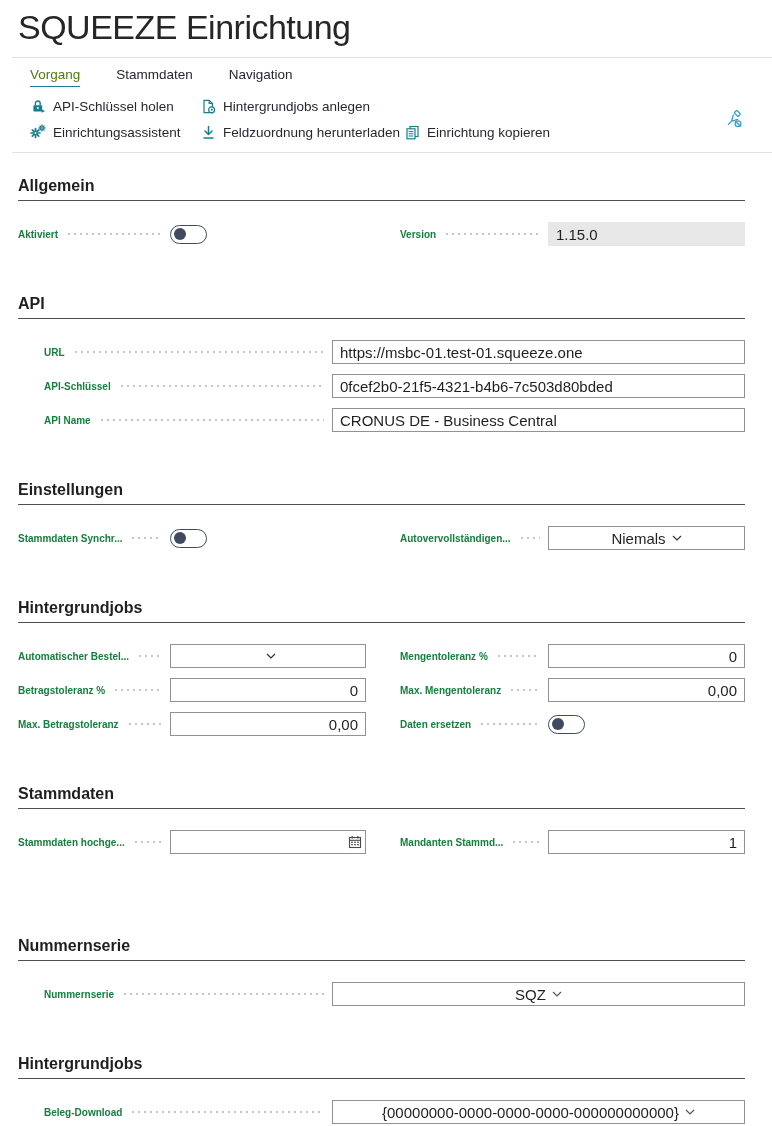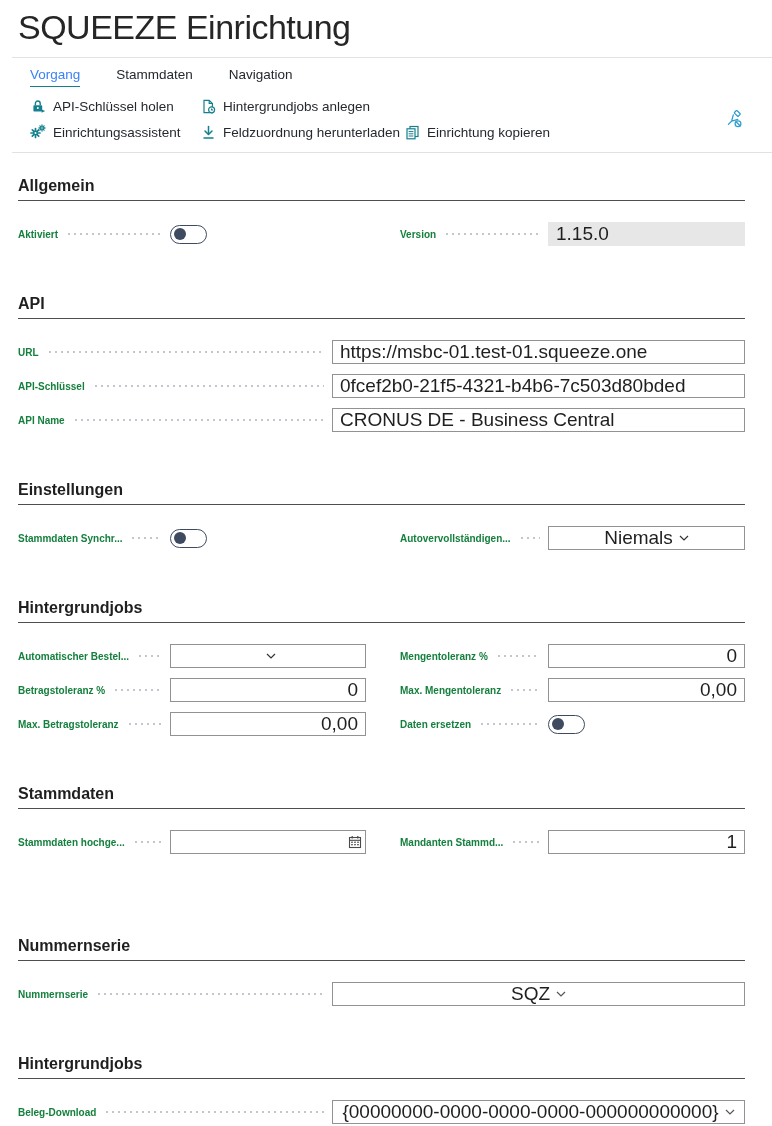--- a/index.html
+++ b/index.html
@@ -28,21 +28,21 @@
 
   
   .tabs { display: flex; gap: 36px; padding: 9px 0 0 12px; }
   .tab {
     font-size: 13.5px;
     color: #24292f;
     padding-bottom: 4px;
     cursor: pointer;
     border-bottom: 1px solid transparent;
   }
-  .tab.active { color: #3b82f6; border-bottom-color: #15808d; }
+  .tab.active { color: #4d7c0f; border-bottom-color: #15808d; }
 
   
   .toolbar { display: flex; justify-content: space-between; align-items: center; padding: 11px 0 12px 12px; }
   .toolbar-rows { display: flex; flex-direction: column; gap: 10px; }
   .action-row { display: flex; align-items: center; }
   .action {
     display: flex; align-items: center; gap: 7px;
     background: none; border: none; padding: 0;
     font-family: inherit; font-size: 13.5px; color: #24292f;
     cursor: pointer; text-align: left;
@@ -53,36 +53,36 @@
   .pin-btn { background: none; border: none; padding: 0 2px; cursor: pointer; align-self: center; }
 
   
   section { margin-top: 49px; }
   section.first { margin-top: 24px; }
   .sec-head { font-size: 16px; font-weight: 700; color: #1f1f1f; margin: 0 0 5px 0; }
   .sec-rule { border: none; border-top: 1px solid #4f4f4f; margin: 0; }
   .sec-body { margin-top: 21px; }
 
   .grid2 { display: grid; grid-template-columns: 348px 345px; column-gap: 34px; row-gap: 10px; align-items: start; }
-  .rows-full { display: flex; flex-direction: column; gap: 10px; }
+  .rows-full { display: flex; flex-direction: column; gap: 10px; margin-left: 26px; }
 
   .field-row { display: flex; align-items: center; height: 24px; }
   .lbl { font-size: 10px; color: #15803d; white-space: nowrap; flex: 0 0 auto; font-weight: bold; }
   .dots {
     flex: 1 1 auto; height: 2px; margin: 0 8px; min-width: 6px;
     background-image: radial-gradient(circle, #c3c7cc 1px, transparent 1.2px);
     background-size: 6px 2px; background-repeat: repeat-x; background-position: left center;
   }
   .ctl-left { flex: 0 0 196px; display: flex; align-items: center; }
   .ctl-right { flex: 0 0 197px; display: flex; align-items: center; }
   .ctl-full { flex: 0 0 413px; display: flex; align-items: center; }
 
   .field {
     width: 100%; height: 24px; border: 1px solid #929292; background: #fff;
-    font-family: inherit; font-size: 19px; color: #1f1f1f;
+    font-family: inherit; font-size: 15px; color: #1f1f1f;
     padding: 0 7px; display: flex; align-items: center;
   }
   input.field { outline: none; }
   input.num { text-align: right; }
   .field.readonly { background: #e7e7e7; border-color: #e7e7e7; }
   .combo { justify-content: center; cursor: pointer; gap: 6px; }
   .combo .combo-val { overflow: hidden; white-space: nowrap; text-overflow: ellipsis; }
   .date-wrap { position: relative; width: 100%; }
   .date-wrap input { padding-right: 26px; width: 100%; }
   .cal-btn {

